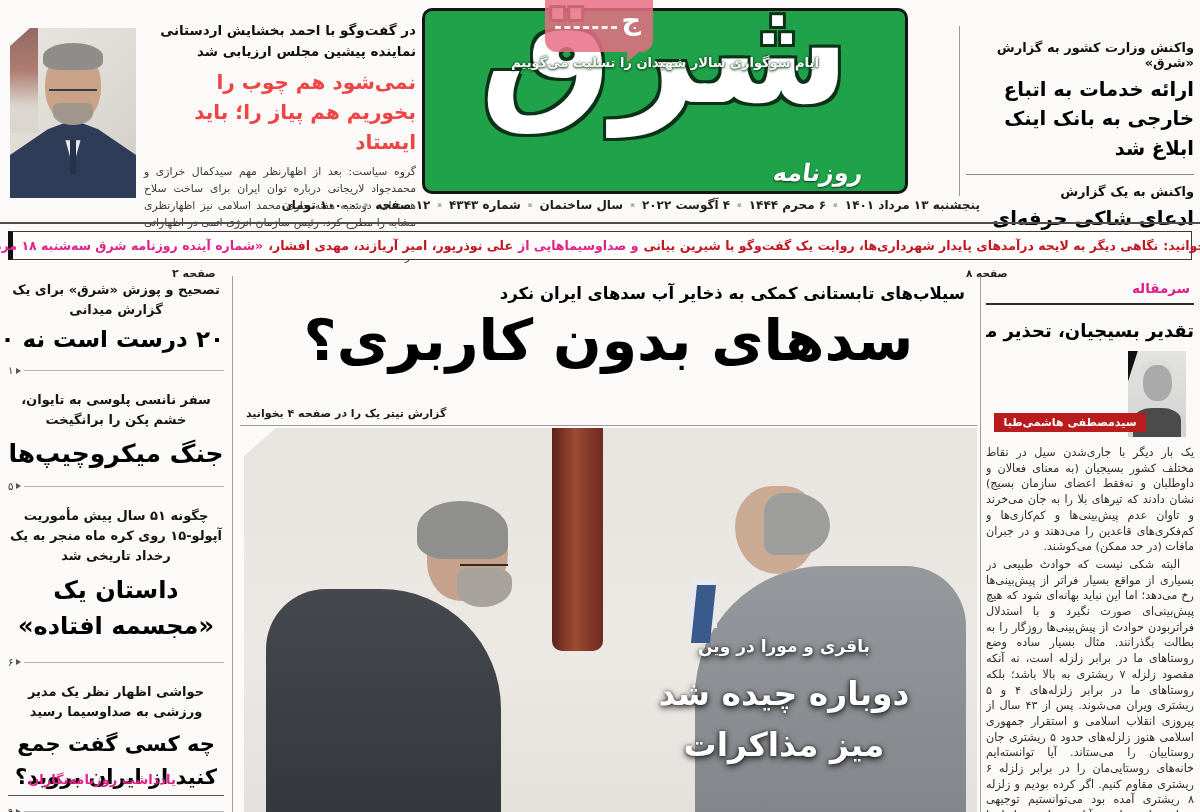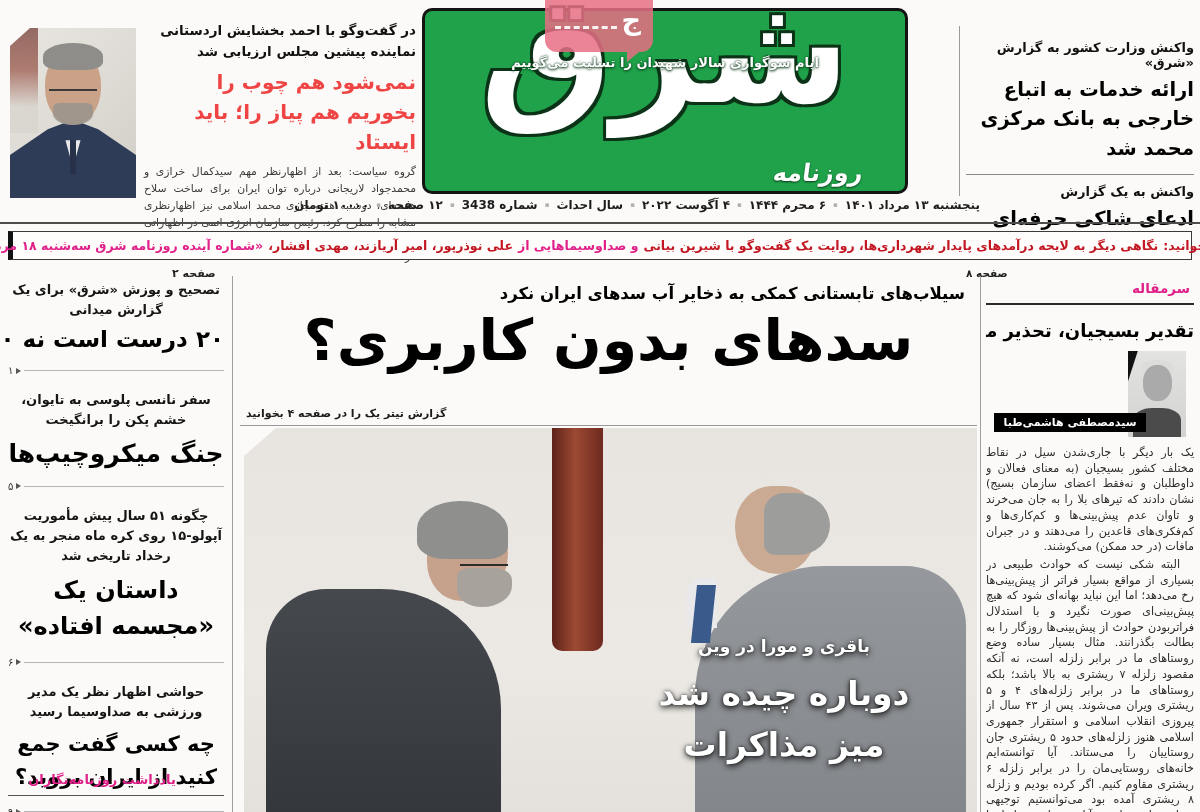--- a/index.html
+++ b/index.html
@@ -139,21 +139,21 @@
     background:linear-gradient(180deg,#e3e3e1,#d2d2d0); overflow:hidden; }
   .ed-corner { position:absolute; left:-5px; top:-8px; width:10px; height:44px;
     background:#111; transform:rotate(18deg); }
   .ed-p-head { position:absolute; top:16%; left:26%; width:50%; height:42%;
     background:#b9a79a; border-radius:46%; filter:grayscale(1); }
   .ed-p-hair { position:absolute; top:10%; left:24%; width:54%; height:16%;
     background:#dcdcda; border-radius:50% 50% 20% 20%; }
   .ed-p-suit { position:absolute; bottom:0; left:8%; width:84%; height:34%;
     background:#4b4b4b; border-radius:40% 40% 0 0; }
   .ed-name { position:absolute; right:48px; top:62px; width:152px; height:19px;
-    background:#000000; color:#fff; font-size:11px; font-weight:700;
+    background:#b91c1c; color:#fff; font-size:11px; font-weight:700;
     text-align:center; line-height:19px; }
   .ed-body p { font-size:11.2px; line-height:15.7px; text-align:justify; color:#2c2c2c; margin:0; }
   .ed-body p + p { text-indent:14px; margin-top:2px; }
 </style>
 </head>
 <body>
 
 <div class="page">
 
   <div class="topleft">
@@ -182,29 +182,29 @@
   </div>
 
   <div class="watermark">
     <span class="wm-letter">ج</span>
     <span class="wm-dash"></span>
   </div>
 
   <div class="vline-top"></div>
   <div class="topright">
     <div class="tr-kicker">واکنش وزارت کشور به گزارش «شرق»</div>
-    <div class="tr-headline">ارائه خدمات به اتباع خارجی به بانک مرکزی محمد شد</div>
+    <div class="tr-headline">ارائه خدمات به اتباع خارجی به بانک اینک ابلاغ شد</div>
     <div class="tr-div"></div>
     <div class="tr-kicker">واکنش به یک گزارش</div>
     <div class="tr-headline">ادعای شاکی حرفه‌ای بودن را رد می‌کنیم</div>
     <div class="tr-page">صفحه ۸</div>
   </div>
 
   <div class="dateline">
-    <span>پنجشنبه ۱۳ مرداد ۱۴۰۱</span><span>۶ محرم ۱۴۴۴</span><span>۴ آگوست ۲۰۲۲</span><span>سال احداث</span><span>شماره 3438</span><span>۱۲ صفحه</span><span>۱۰۰۰۰ تومان</span>
+    <span>پنجشنبه ۱۳ مرداد ۱۴۰۱</span><span>۶ محرم ۱۴۴۴</span><span>۴ آگوست ۲۰۲۲</span><span>سال ساختمان</span><span>شماره ۴۳۴۳</span><span>۱۲ صفحه</span><span>۱۰۰۰۰ تومان</span>
   </div>
   <div class="rule-top"></div>
 
   <div class="banner">
     <span class="b-red">در «شرق» امروز می‌خوانید:</span>
     <span class="b-red">نگاهی دیگر به لایحه درآمدهای پایدار شهرداری‌ها، روایت یک گفت‌وگو با شیرین بیانی</span>
     <span class="b-pink">و صداوسیما‌هایی از</span>
     <span class="b-red">علی نوذرپور، امیر آریازند، مهدی افشار،</span>
     <span class="b-pink">«شماره آینده روزنامه شرق سه‌شنبه ۱۸ مرداد منتشر خواهد شد»</span>
   </div>

